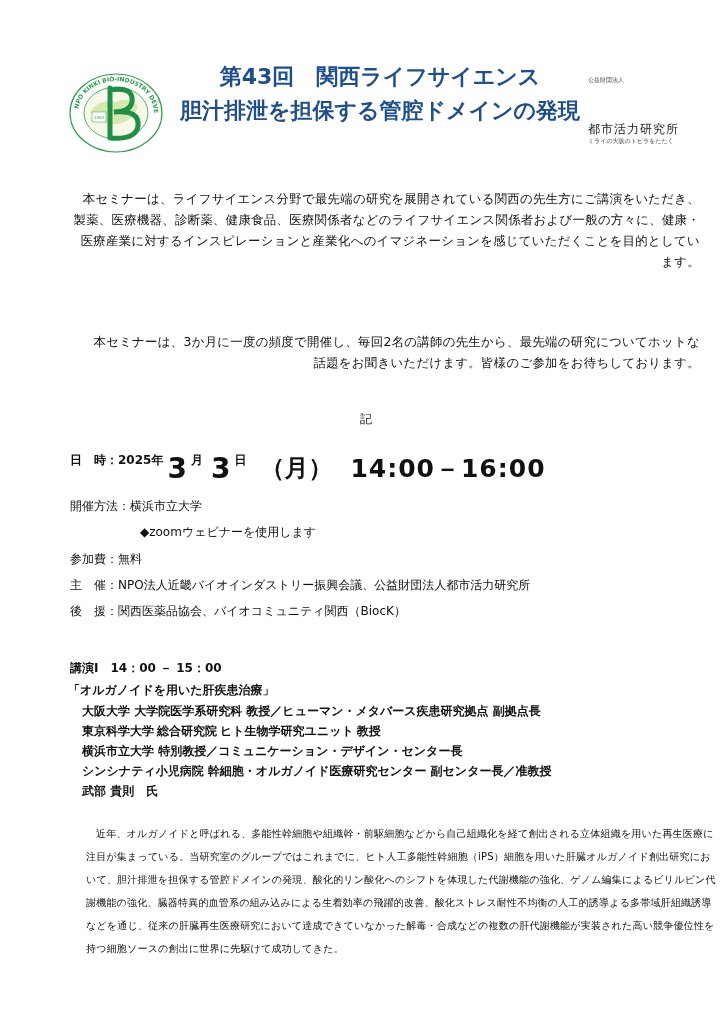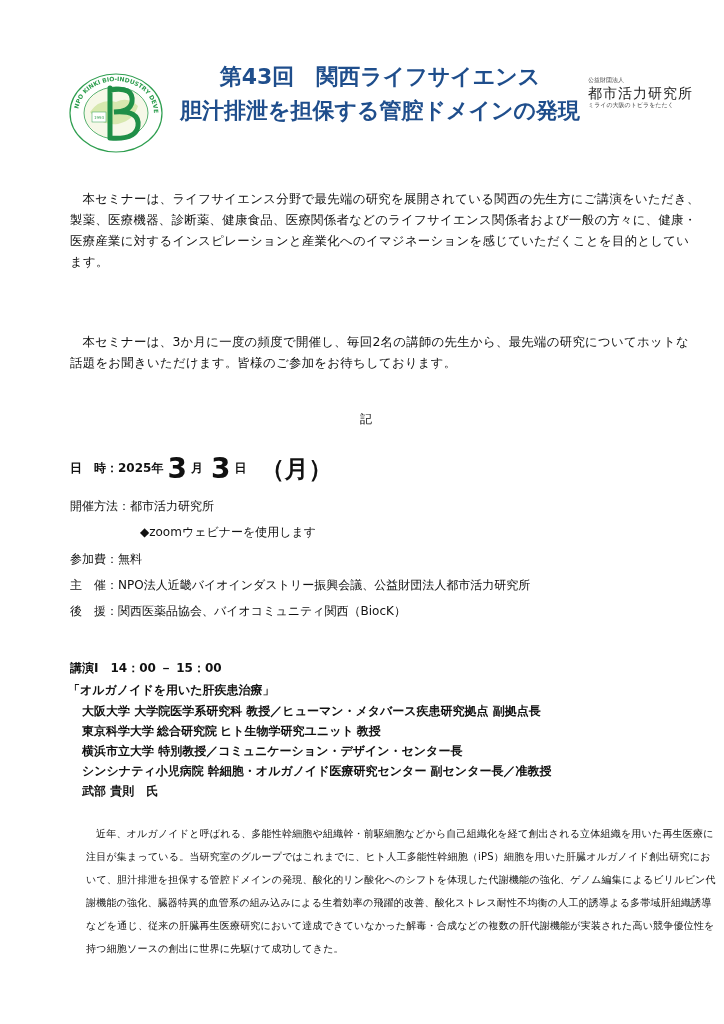--- a/index.html
+++ b/index.html
@@ -11,45 +11,46 @@
   .abs { position: absolute; }
   
   .logo-left {
     left: 68px; top: 72px; width: 96px; height: 82px;
   }
   .logo-right { left: 588px; top: 74px; width: 130px; height: 70px; }
   .uii-row { display: flex; align-items: flex-start; }
   .uii-mark { width: 42px; height: 28px; position: relative; }
   .uii-text { margin-left: 6px; font-family: "DejaVu Sans", sans-serif; font-size: 8px; letter-spacing: 1px; line-height: 10px; color: #333; }
   .uii-sub1 { font-size: 6px; color: #444; margin-top: 2px; }
-  .uii-name { font-size: 14px; color: #222; letter-spacing: 1px; line-height: 16px; }
+  .uii-name { font-size: 12px; color: #222; letter-spacing: 1px; line-height: 16px; margin-top: 36px; }
   .uii-tag { font-size: 6px; color: #444; }
 
   
   .title {
     left: 170px; width: 420px; text-align: center;
     color: #1f4e8c; font-weight: bold; font-size: 22px; line-height: 30px;
     font-family: "DejaVu Sans", sans-serif;
     margin-top: 8px;
   }
   .title1 { top: 54px; }
   .title2 { top: 88px; left: 175px; width: 410px; }
 
   
   .para {
     left: 70px; width: 630px; font-size: 12.4px; line-height: 21px;
     letter-spacing: 0.3px;
+    text-align: right;
   }
   .p1 { top: 188px; }
   .p2 { top: 331px; }
   .indent { text-indent: 1em; }
 
   .ki { top: 411px; left: 360px; font-size: 12px; }
 
-  .datetime { top: 452px; left: 70px; font-weight: bold; display: flex; align-items: center; white-space: nowrap; }
+  .datetime { top: 452px; left: 70px; font-weight: bold; display: flex; align-items: flex-start; white-space: nowrap; }
   .dt-sm { font-size: 12px; }
   .dt-big { font-size: 28px; margin: 0 4px; }
   .dt-mid { font-size: 12px; margin-right: 4px; }
   .dt-paren { font-size: 24px; margin: 0 18px 0 10px; }
   .dt-time { font-size: 25px; letter-spacing: 1px; }
 
   .info { left: 70px; font-size: 12px; line-height: 18px; white-space: nowrap; }
   .i1 { top: 497px; }
   .i2 { top: 523px; left: 140px; }
   .i3 { top: 550px; }
@@ -97,23 +98,24 @@
 <div class="abs ki">記</div>
 
 <div class="abs datetime">
   <span class="dt-sm">日　時：</span>
   <span class="dt-sm">2025年</span>
   <span class="dt-big">3</span>
   <span class="dt-mid">月</span>
   <span class="dt-big">3</span>
   <span class="dt-mid">日</span>
   <span class="dt-paren">（月）</span>
+  <span class="dt-time">14:00－16:00</span>
 </div>
 
-<div class="abs info i1">開催方法：都市活力研究所</div>
+<div class="abs info i1">開催方法：横浜市立大学</div>
 <div class="abs info i2">◆zoomウェビナーを使用します</div>
 <div class="abs info i3">参加費：無料</div>
 <div class="abs info i4">主　催：NPO法人近畿バイオインダストリー振興会議、公益財団法人都市活力研究所</div>
 <div class="abs info i5">後　援：関西医薬品協会、バイオコミュニティ関西（BiocK）</div>
 
 <div class="abs lecture l-head">講演Ⅰ　14：00 － 15：00</div>
 <div class="abs lecture l-title">「オルガノイドを用いた肝疾患治療」</div>
 <div class="abs lecture l-aff la1">大阪大学 大学院医学系研究科 教授／ヒューマン・メタバース疾患研究拠点 副拠点長</div>
 <div class="abs lecture l-aff la2">東京科学大学 総合研究院 ヒト生物学研究ユニット 教授</div>
 <div class="abs lecture l-aff la3">横浜市立大学 特別教授／コミュニケーション・デザイン・センター長</div>

